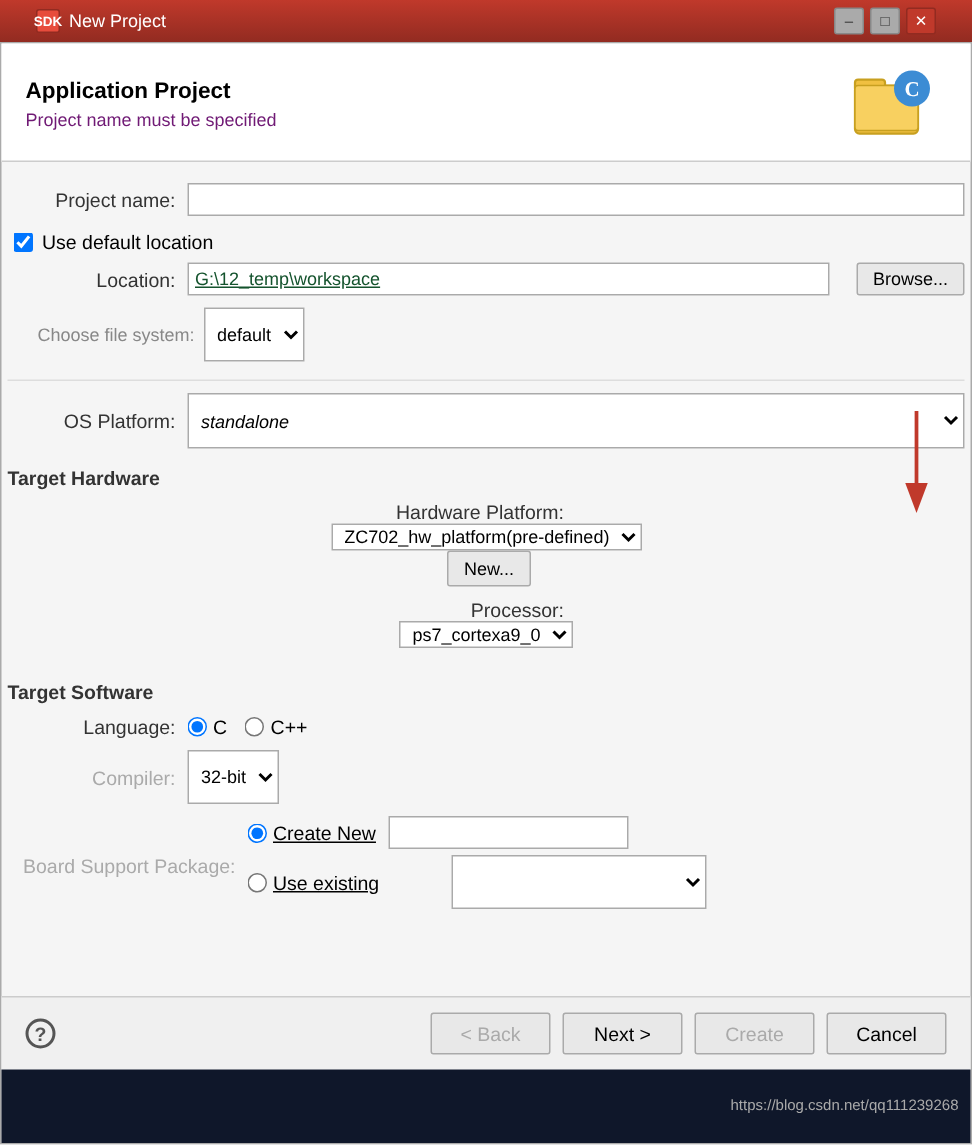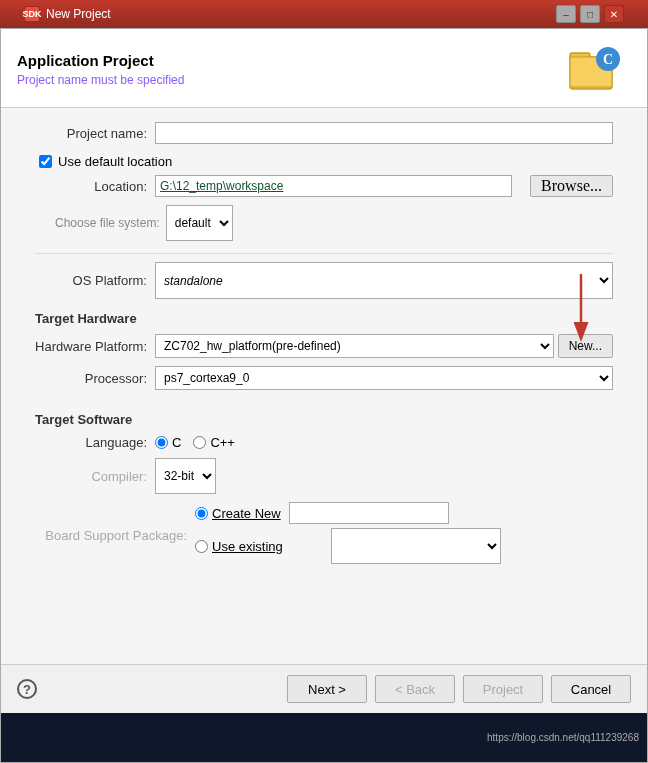--- a/index.html
+++ b/index.html
@@ -64,31 +64,31 @@
       justify-content: space-between;
     }
     .dialog-header-text h2 {
       font-size: 15px;
       font-weight: bold;
       color: #000;
       margin-bottom: 4px;
     }
     .dialog-header-text p {
       font-size: 12px;
-      color: #8b5cf6;
+      color: #701a75;
     }
     .dialog-header-icon {
       width: 52px;
       height: 52px;
     }
 
     
     .dialog-content {
       flex: 1;
-      padding: 14px 34px;
+      padding: 14px 4px;
       overflow-y: auto;
     }
 
     
     .form-row {
       display: flex;
       align-items: center;
       margin-bottom: 10px;
     }
     .form-label {
@@ -134,23 +134,22 @@
       color: #14532d;
       text-decoration: underline;
     }
     .browse-btn {
       margin-left: 18px;
       height: 22px;
       padding: 0 10px;
       background: #e8e8e8;
       border: 1px solid #aaa;
       border-radius: 2px;
-      font-size: 16px;
+      font-size: 12px;
       cursor: pointer;
-      font-family: Liberation Serif, serif;
     }
 
     
     .filesystem-row {
       display: flex;
       align-items: center;
       margin-bottom: 12px;
       padding-left: 20px;
     }
     .filesystem-label {
@@ -193,20 +192,21 @@
       color: #333;
       margin-bottom: 8px;
       margin-top: 4px;
     }
 
     
     .hw-row {
       display: flex;
       align-items: center;
       margin-bottom: 8px;
+      flex-direction: column;
     }
     .hw-select {
       flex: 1;
       height: 24px;
     }
     .new-btn {
       margin-left: 4px;
       height: 24px;
       padding: 0 10px;
       background: #e8e8e8;
@@ -464,23 +464,23 @@
       </div>
     </div>
 
   </div>
 
   <div class="dialog-footer">
     <div class="footer-left">
       <div class="help-icon">?</div>
     </div>
     <div class="footer-right">
+      <button class="footer-btn disabled">&lt; Back</button>
       <button class="footer-btn">Next &gt;</button>
-      <button class="footer-btn disabled">&lt; Back</button>
-      <button class="footer-btn disabled">Project</button>
+      <button class="footer-btn disabled">Create</button>
       <button class="footer-btn">Cancel</button>
     </div>
   </div>
 
   <div class="status-bar">
     <span>https://blog.csdn.net/qq111239268</span>
   </div>
 
 </div>
 

